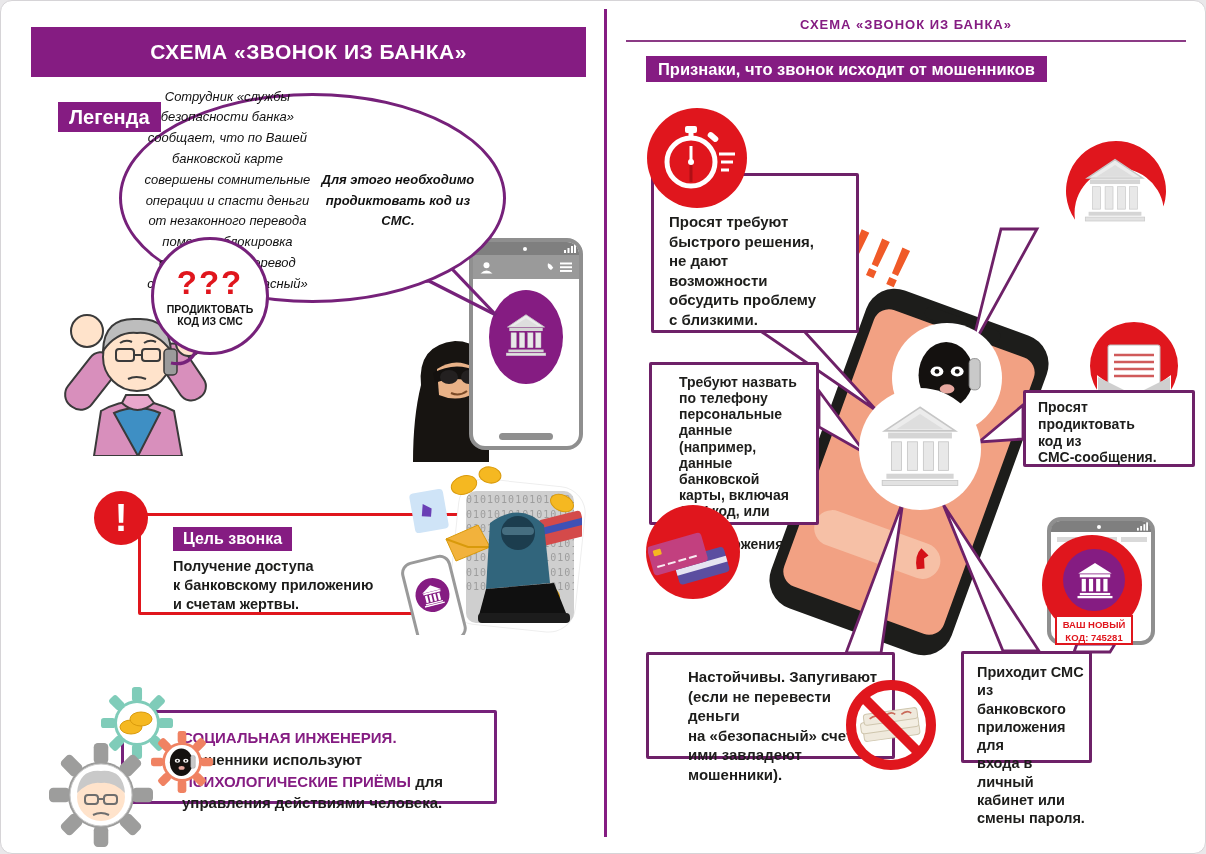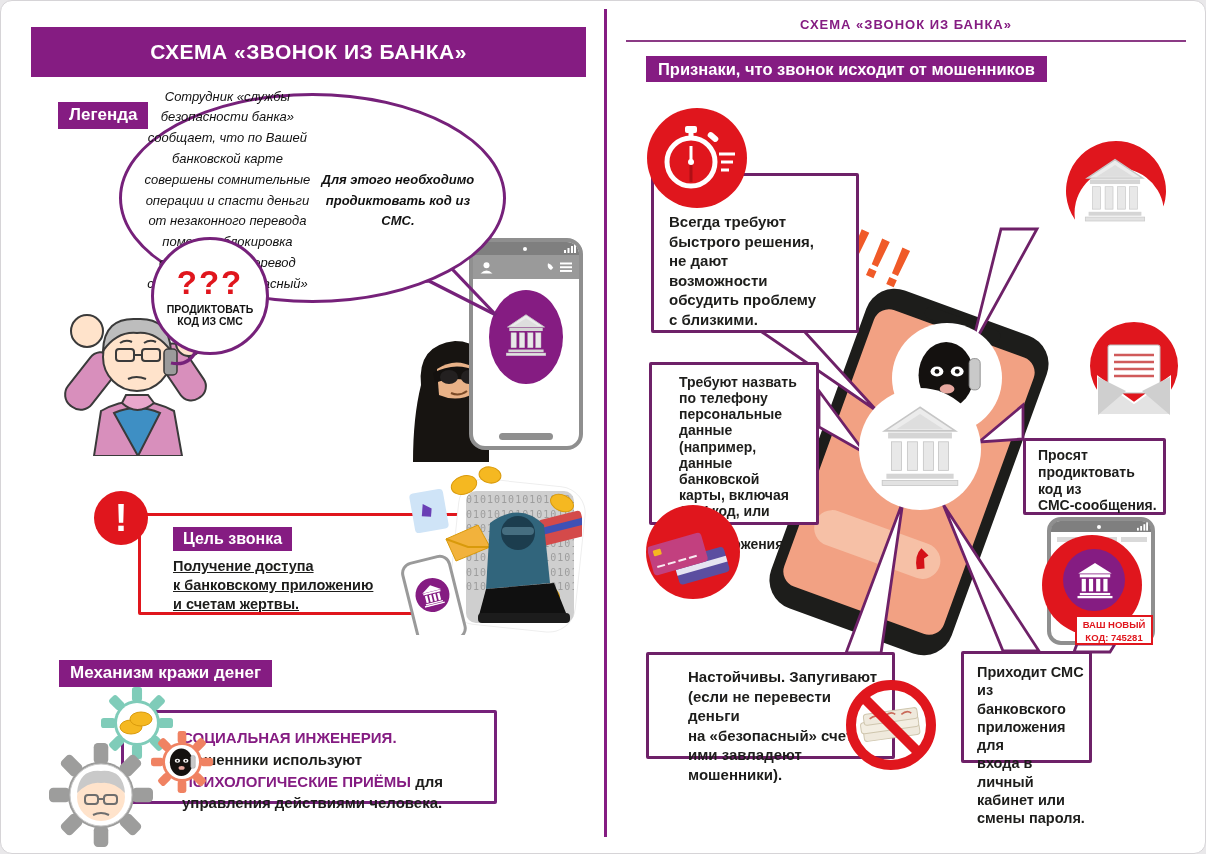--- a/index.html
+++ b/index.html
@@ -75,21 +75,21 @@
         <ellipse cx="49" cy="63" rx="8" ry="5" fill="#e8a9a0"></ellipse>
         <rect x="73" y="30" width="12" height="34" rx="5" fill="#c9c9c9" stroke="#8f8f8f"></rect>
       </symbol>
     </defs>
   </svg>
 
   <div class="abs" style="left:603px;top:8px;width:3px;height:828px;background:var(--purple);"></div>
 
   <div class="abs plabel" style="left:30px;top:26px;width:555px;height:50px;display:flex;align-items:center;justify-content:center;font-size:21px;letter-spacing:.5px;">СХЕМА «ЗВОНОК ИЗ БАНКА»</div>
 
-  <div class="abs plabel" style="left:57px;top:101px;padding:4px 11px;font-size:17px;">Легенда</div>
+  <div class="abs plabel" style="left:57px;top:101px;padding:4px 11px;font-size:20px;">Легенда</div>
 
   <svg class="abs" style="left:0;top:0;z-index:6;pointer-events:none;" width="604" height="854">
     <path d="M432 248 L495 314" fill="none" stroke="#76217a" stroke-width="3.2"></path>
     <path d="M252 296 L428 280 L495 314" fill="none" stroke="#76217a" stroke-width="3.2"></path>
     <path d="M196 348 Q188 366 170 362" fill="none" stroke="#76217a" stroke-width="3.2"></path>
   </svg>
 
   <div class="abs" style="left:118px;top:92px;width:387px;height:210px;background:#fff;border:3.5px solid #76217a;border-radius:50%;z-index:7;box-sizing:border-box;display:flex;flex-direction:row;align-items:center;justify-content:center;padding:14px 20px 8px;">
     <div class="pre" style="font-style:italic;font-size:13px;line-height:1.6;text-align:center;color:#111;">Сотрудник «службы безопасности банка»
 сообщает, что по Вашей банковской карте
@@ -159,21 +159,21 @@
       <rect x="7" y="2" width="2" height="7" fill="#fff"></rect>
         <rect x="10" y="0" width="2" height="9" fill="#fff"></rect>
     </svg>
   </div>
 
   <div class="abs redbox rbox" style="left:137px;top:512px;width:322px;height:102px;z-index:5;"></div>
   <div class="abs redcircle" style="left:93px;top:490px;width:54px;height:54px;z-index:7;display:flex;align-items:center;justify-content:center;">
     <span style="color:#fff;font-weight:bold;font-size:38px;line-height:1;">!</span>
   </div>
   <div class="abs plabel" style="left:172px;top:526px;padding:3px 10px;font-size:16px;z-index:6;">Цель звонка</div>
-  <div class="abs pre bold" style="left:172px;top:556px;font-size:14.5px;line-height:1.3;color:var(--ink);z-index:6;text-decoration:underline;">Получение доступа
+  <div class="abs pre bold" style="left:172px;top:556px;font-size:14.5px;line-height:1.3;color:var(--ink);z-index:6;">Получение доступа
 к банковскому приложению
 и счетам жертвы.</div>
 
   <div class="abs" style="left:393px;top:462px;width:188px;height:172px;z-index:6;">
     <div class="abs" style="left:60px;top:20px;width:126px;height:145px;background:#fff;border-radius:26px;transform:rotate(6deg);box-shadow:0 0 0 1px #eee;"></div>
     <div class="abs" style="left:72px;top:28px;width:108px;height:130px;background:#cfcfcf;border-radius:10px;overflow:hidden;padding-top:2px;">
       <div style="font-family:'DejaVu Sans Mono',monospace;font-size:10px;line-height:1.45;color:#9d9d9d;letter-spacing:1px;">01010101010101010</div>
       <div style="font-family:'DejaVu Sans Mono',monospace;font-size:10px;line-height:1.45;color:#9d9d9d;letter-spacing:1px;">01010101010101010</div>
       <div style="font-family:'DejaVu Sans Mono',monospace;font-size:10px;line-height:1.45;color:#9d9d9d;letter-spacing:1px;">01010101010101010</div>
       <div style="font-family:'DejaVu Sans Mono',monospace;font-size:10px;line-height:1.45;color:#9d9d9d;letter-spacing:1px;">01010101010101010</div>
@@ -198,21 +198,20 @@
       <path d="M92 126 L160 120 L172 150 L84 156 Z" fill="#101010"></path>
       <rect x="84" y="150" width="92" height="10" rx="4" fill="#1c1c1c"></rect>
       <g transform="rotate(-14,38,130)">
         <rect x="14" y="96" width="48" height="84" rx="10" fill="#fff" stroke="#9a9a9a" stroke-width="3"></rect>
         <circle cx="38" cy="132" r="17" fill="var(--purple)"></circle>
         <use href="#sym-bank" x="27" y="121" width="22" height="22" fill="#fff"></use>
       </g>
     </svg>
   </div>
 
-  <div class="abs plabel" style="left:58px;top:659px;padding:4px 11px;font-size:17px;z-index:5;">Механизм кражи денег</div>
   <div class="abs pbox" style="left:120px;top:709px;width:376px;height:94px;border-width:3.5px;border-color:#76217a;z-index:5;">
     <div style="padding:14px 10px 0 58px;font-size:15px;line-height:1.45;">
       <span class="bold" style="color:var(--purple);">СОЦИАЛЬНАЯ ИНЖЕНЕРИЯ.</span><span class="bold" style="color:var(--ink);">  Мошенники используют </span><span class="bold" style="color:var(--purple);">ПСИХОЛОГИЧЕСКИЕ ПРИЁМЫ</span><span class="bold" style="color:var(--ink);"> для управления действиями человека.</span>
     </div>
   </div>
 
   <div class="abs" style="left:48px;top:686px;width:170px;height:160px;z-index:6;">
     <svg class="abs" style="left:52px;top:0;" width="72" height="72">
       <use href="#sym-gear" width="72" height="72" fill="#7fccb9"></use>
       <circle cx="36" cy="36" r="20" fill="#fff"></circle>
@@ -285,21 +284,21 @@
       <line x1="36" y1="46" x2="36" y2="30" stroke="#fff" stroke-width="3"></line>
       <line x1="36" y1="46" x2="36" y2="66" stroke="#b00e14" stroke-width="3"></line>
       <circle cx="36" cy="46" r="3" fill="#fff"></circle>
       <line x1="64" y1="38" x2="80" y2="38" stroke="#fff" stroke-width="3"></line>
       <line x1="66" y1="46" x2="78" y2="46" stroke="#fff" stroke-width="3"></line>
       <line x1="66" y1="54" x2="74" y2="54" stroke="#fff" stroke-width="3"></line>
     </svg>
   </div>
 
   <div class="abs pbox" style="left:650px;top:172px;width:208px;height:160px;z-index:5;">
-    <div class="callout-text" style="padding:36px 10px 0 15px;font-size:15px;line-height:1.3;">Всегда требуют
+    <div class="callout-text" style="padding:36px 10px 0 15px;font-size:15px;line-height:1.3;">Просят требуют
 быстрого решения,
 не дают
 возможности
 обсудить проблему
 с близкими.</div>
   </div>
 
   <div class="abs pbox" style="left:648px;top:361px;width:170px;height:163px;z-index:5;">
     <div class="callout-text" style="padding:9px 6px 0 13px;font-size:14px;line-height:1.155;margin-left:14px;">Требуют назвать
 по телефону
@@ -361,21 +360,21 @@
       <line x1="28" y1="14" x2="68" y2="14"></line>
         <line x1="28" y1="21" x2="68" y2="21"></line>
       <line x1="28" y1="28" x2="68" y2="28"></line>
         <line x1="28" y1="35" x2="68" y2="35"></line>
     </g>
     <path d="M12 36 L48 62 L84 36 L84 74 L12 74 Z" fill="#e3e3e3" stroke="#fff" stroke-width="2"></path>
     <path d="M12 74 L40 50 L12 36 Z" fill="#cfcfcf"></path>
     <path d="M84 74 L56 50 L84 36 Z" fill="#cfcfcf"></path>
   </svg>
 
-  <div class="abs pbox" style="left:1022px;top:389px;width:143px;height:77px;z-index:5;margin-top:48px;">
+  <div class="abs pbox" style="left:1022px;top:389px;width:172px;height:77px;z-index:5;">
     <div class="callout-text" style="padding:6px 4px 0 12px;font-size:14px;line-height:1.2;">Просят
 продиктовать
 код из
 СМС-сообщения.</div>
   </div>
 
   <div class="abs" style="left:1046px;top:516px;width:108px;height:128px;background:#fff;border:4px solid #8f8f8f;border-radius:14px;z-index:2;box-sizing:border-box;">
     <div class="abs" style="left:0;top:0;width:100px;height:11px;background:#7f7f7f;border-radius:9px 9px 0 0;"></div>
     <div class="abs" style="left:46px;top:4px;width:4px;height:4px;border-radius:50%;background:#fff;"></div>
     <svg class="abs" style="right:3px;top:1px;" width="11" height="9" viewBox="0 0 12 9">
@@ -386,21 +385,21 @@
     </svg>
     <div class="abs" style="left:6px;top:16px;width:60px;height:5px;background:#d9d9d9;"></div>
     <div class="abs" style="left:70px;top:16px;width:26px;height:5px;background:#d9d9d9;"></div>
   </div>
   <div class="abs redcircle" style="left:1041px;top:534px;width:100px;height:100px;z-index:3;"></div>
   <div class="abs" style="left:1062px;top:548px;width:62px;height:62px;background:var(--purple);border-radius:50%;z-index:4;">
     <svg class="abs" style="left:13px;top:12px;" width="38" height="38">
       <use href="#sym-bank" width="38" height="38" fill="#fff"></use>
     </svg>
   </div>
-  <div class="abs pre" style="left:1054px;top:614px;width:78px;height:30px;background:#fff;border:2px solid var(--red);z-index:5;color:var(--red);font-weight:bold;font-size:9.5px;line-height:1.35;text-align:center;padding-top:2px;box-sizing:border-box;margin-left:20px;">ВАШ НОВЫЙ
+  <div class="abs pre" style="left:1054px;top:614px;width:78px;height:30px;background:#fff;border:2px solid var(--red);z-index:5;color:var(--red);font-weight:bold;font-size:9.5px;line-height:1.35;text-align:center;padding-top:2px;box-sizing:border-box;">ВАШ НОВЫЙ
 КОД: 745281</div>
 
   <div class="abs pbox" style="left:960px;top:650px;width:131px;height:112px;z-index:5;">
     <div class="callout-text" style="padding:9px 4px 0 13px;font-size:14.5px;line-height:1.26;">Приходит СМС
 из банковского
 приложения для
 входа в личный
 кабинет или
 смены пароля.</div>
   </div>

